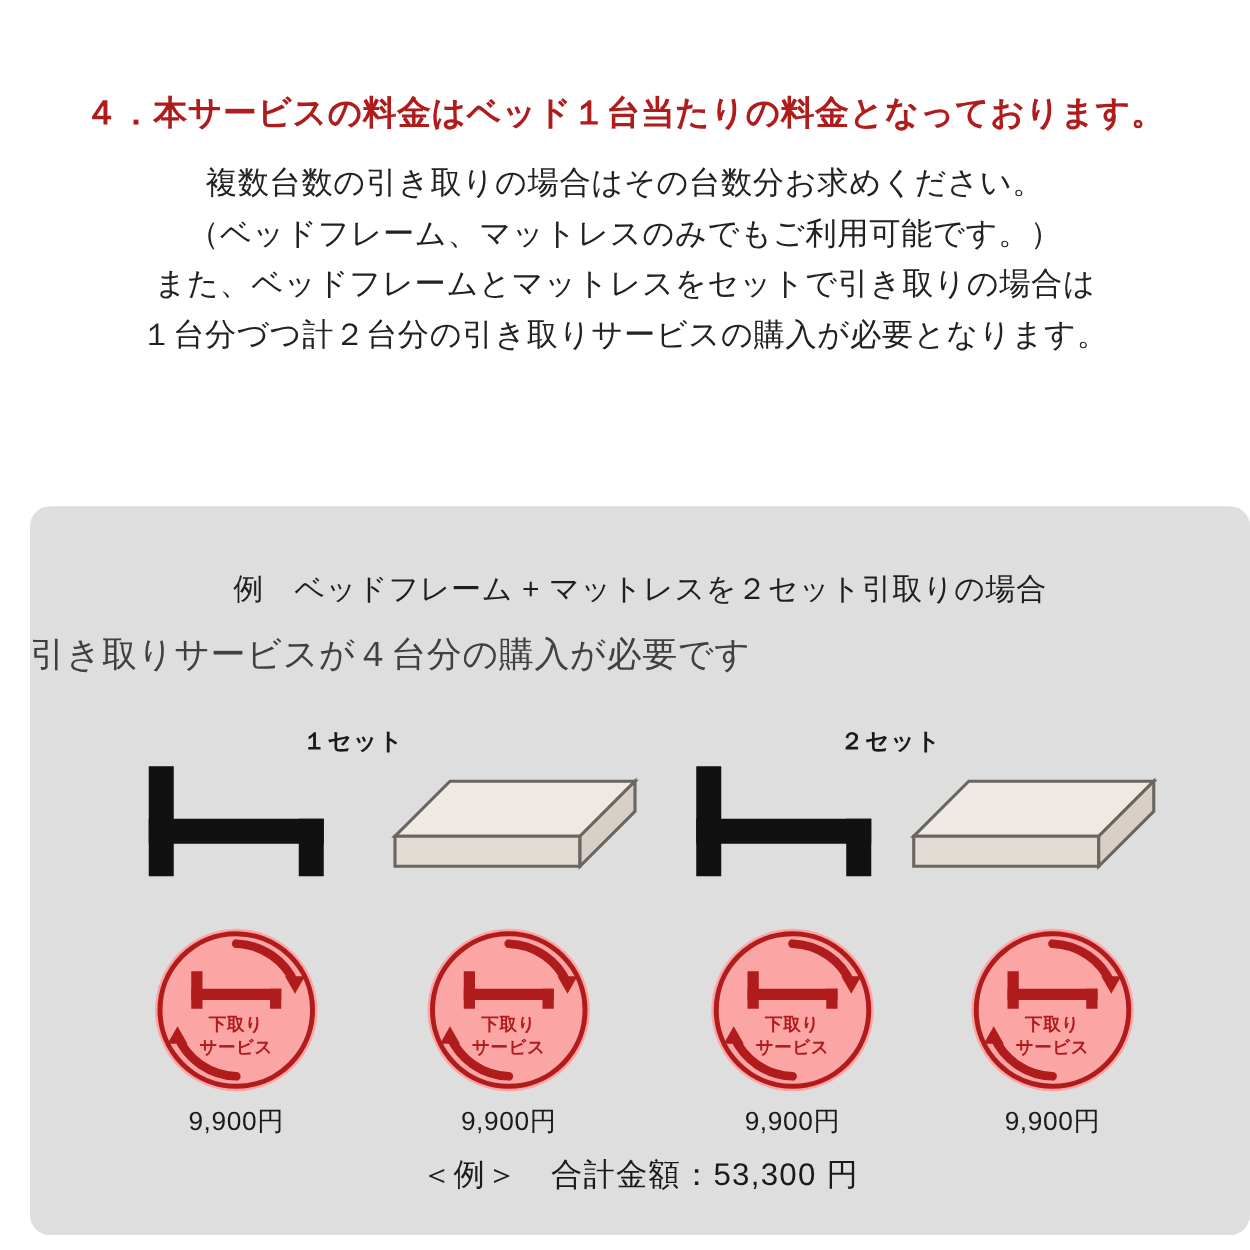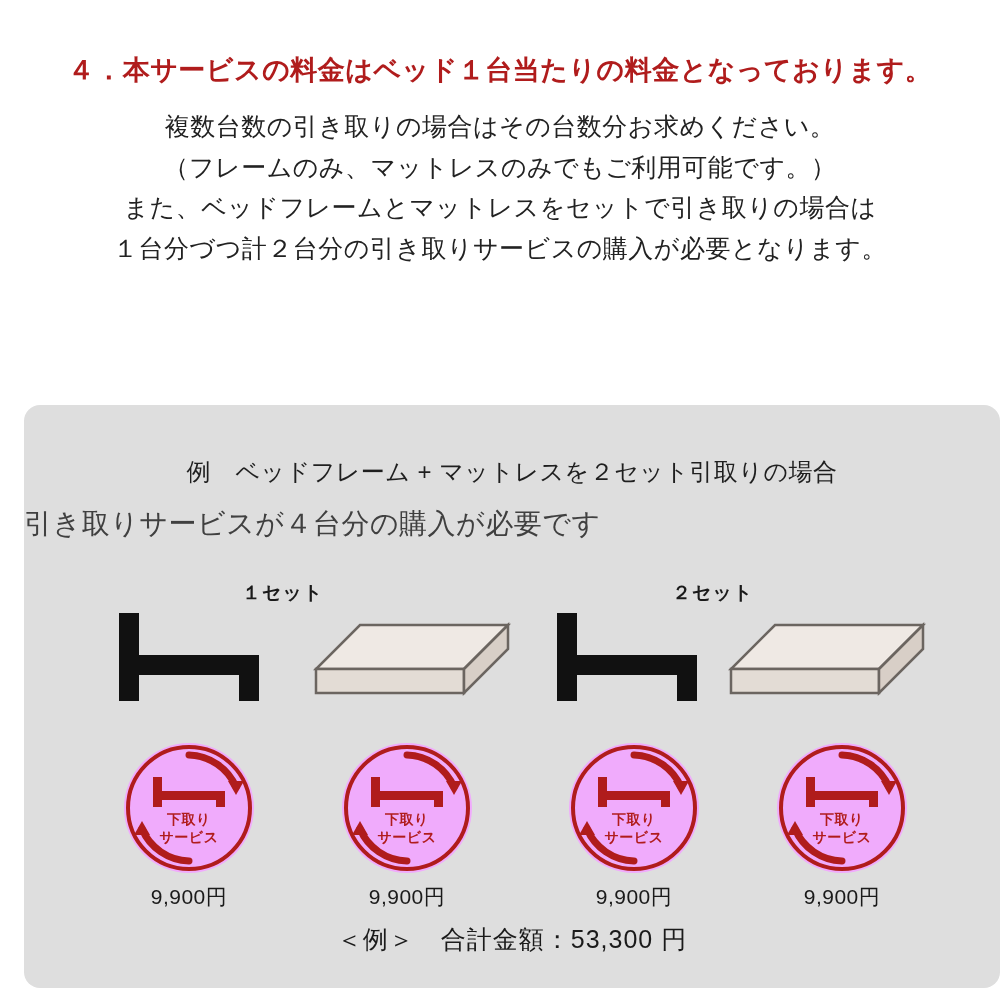--- a/index.html
+++ b/index.html
@@ -15,21 +15,21 @@
     overflow: hidden;
   }
   .page {
     position: relative;
     width: 1000px;
     height: 1000px;
   }
 
   
   .intro {
-    padding-top: 52px;
+    padding-top: 72px;
     text-align: center;
   }
   .headline {
     color: #b01c1c;
     font-weight: bold;
     font-size: 27px;
     letter-spacing: 0.5px;
     line-height: 1.35;
     margin: 0 0 18px 0;
   }
@@ -154,21 +154,21 @@
   .badge-wrap.i1 { left: 308px; }
   .badge-wrap.i2 { left: 535px; }
   .badge-wrap.i3 { left: 743px; }
 
   .badge {
     position: relative;
     width: 130px;
     height: 130px;
     margin: 0 auto;
     border-radius: 50%;
-    background: #f0abfc;
+    background: #fca5a5;
   }
   .badge .ring {
     position: absolute;
     inset: 0;
   }
   .badge .bed-icon {
     position: absolute;
     left: 29px;
     top: 34px;
     width: 72px;
@@ -223,21 +223,21 @@
   }
 </style>
 </head>
 <body>
 
 <div class="page">
 
   <div class="intro">
     <p class="headline">４．本サービスの料金はベッド１台当たりの料金となっております。</p>
     <p class="lead-line">複数台数の引き取りの場合はその台数分お求めください。</p>
-    <p class="lead-line">（フレームのみ、マットレスのみでもご利用可能です。）</p>
+    <p class="lead-line">（ベッドフレーム、マットレスのみでもご利用可能です。）</p>
     <p class="lead-line">また、ベッドフレームとマットレスをセットで引き取りの場合は</p>
     <p class="lead-line">１台分づつ計２台分の引き取りサービスの購入が必要となります。</p>
   </div>
 
   <div class="panel">
 
     <p class="panel-title">例　ベッドフレーム + マットレスを２セット引取りの場合</p>
     <p class="panel-subtitle">引き取りサービスが４台分の購入が必要です</p>
 
     <div class="set-labels">

